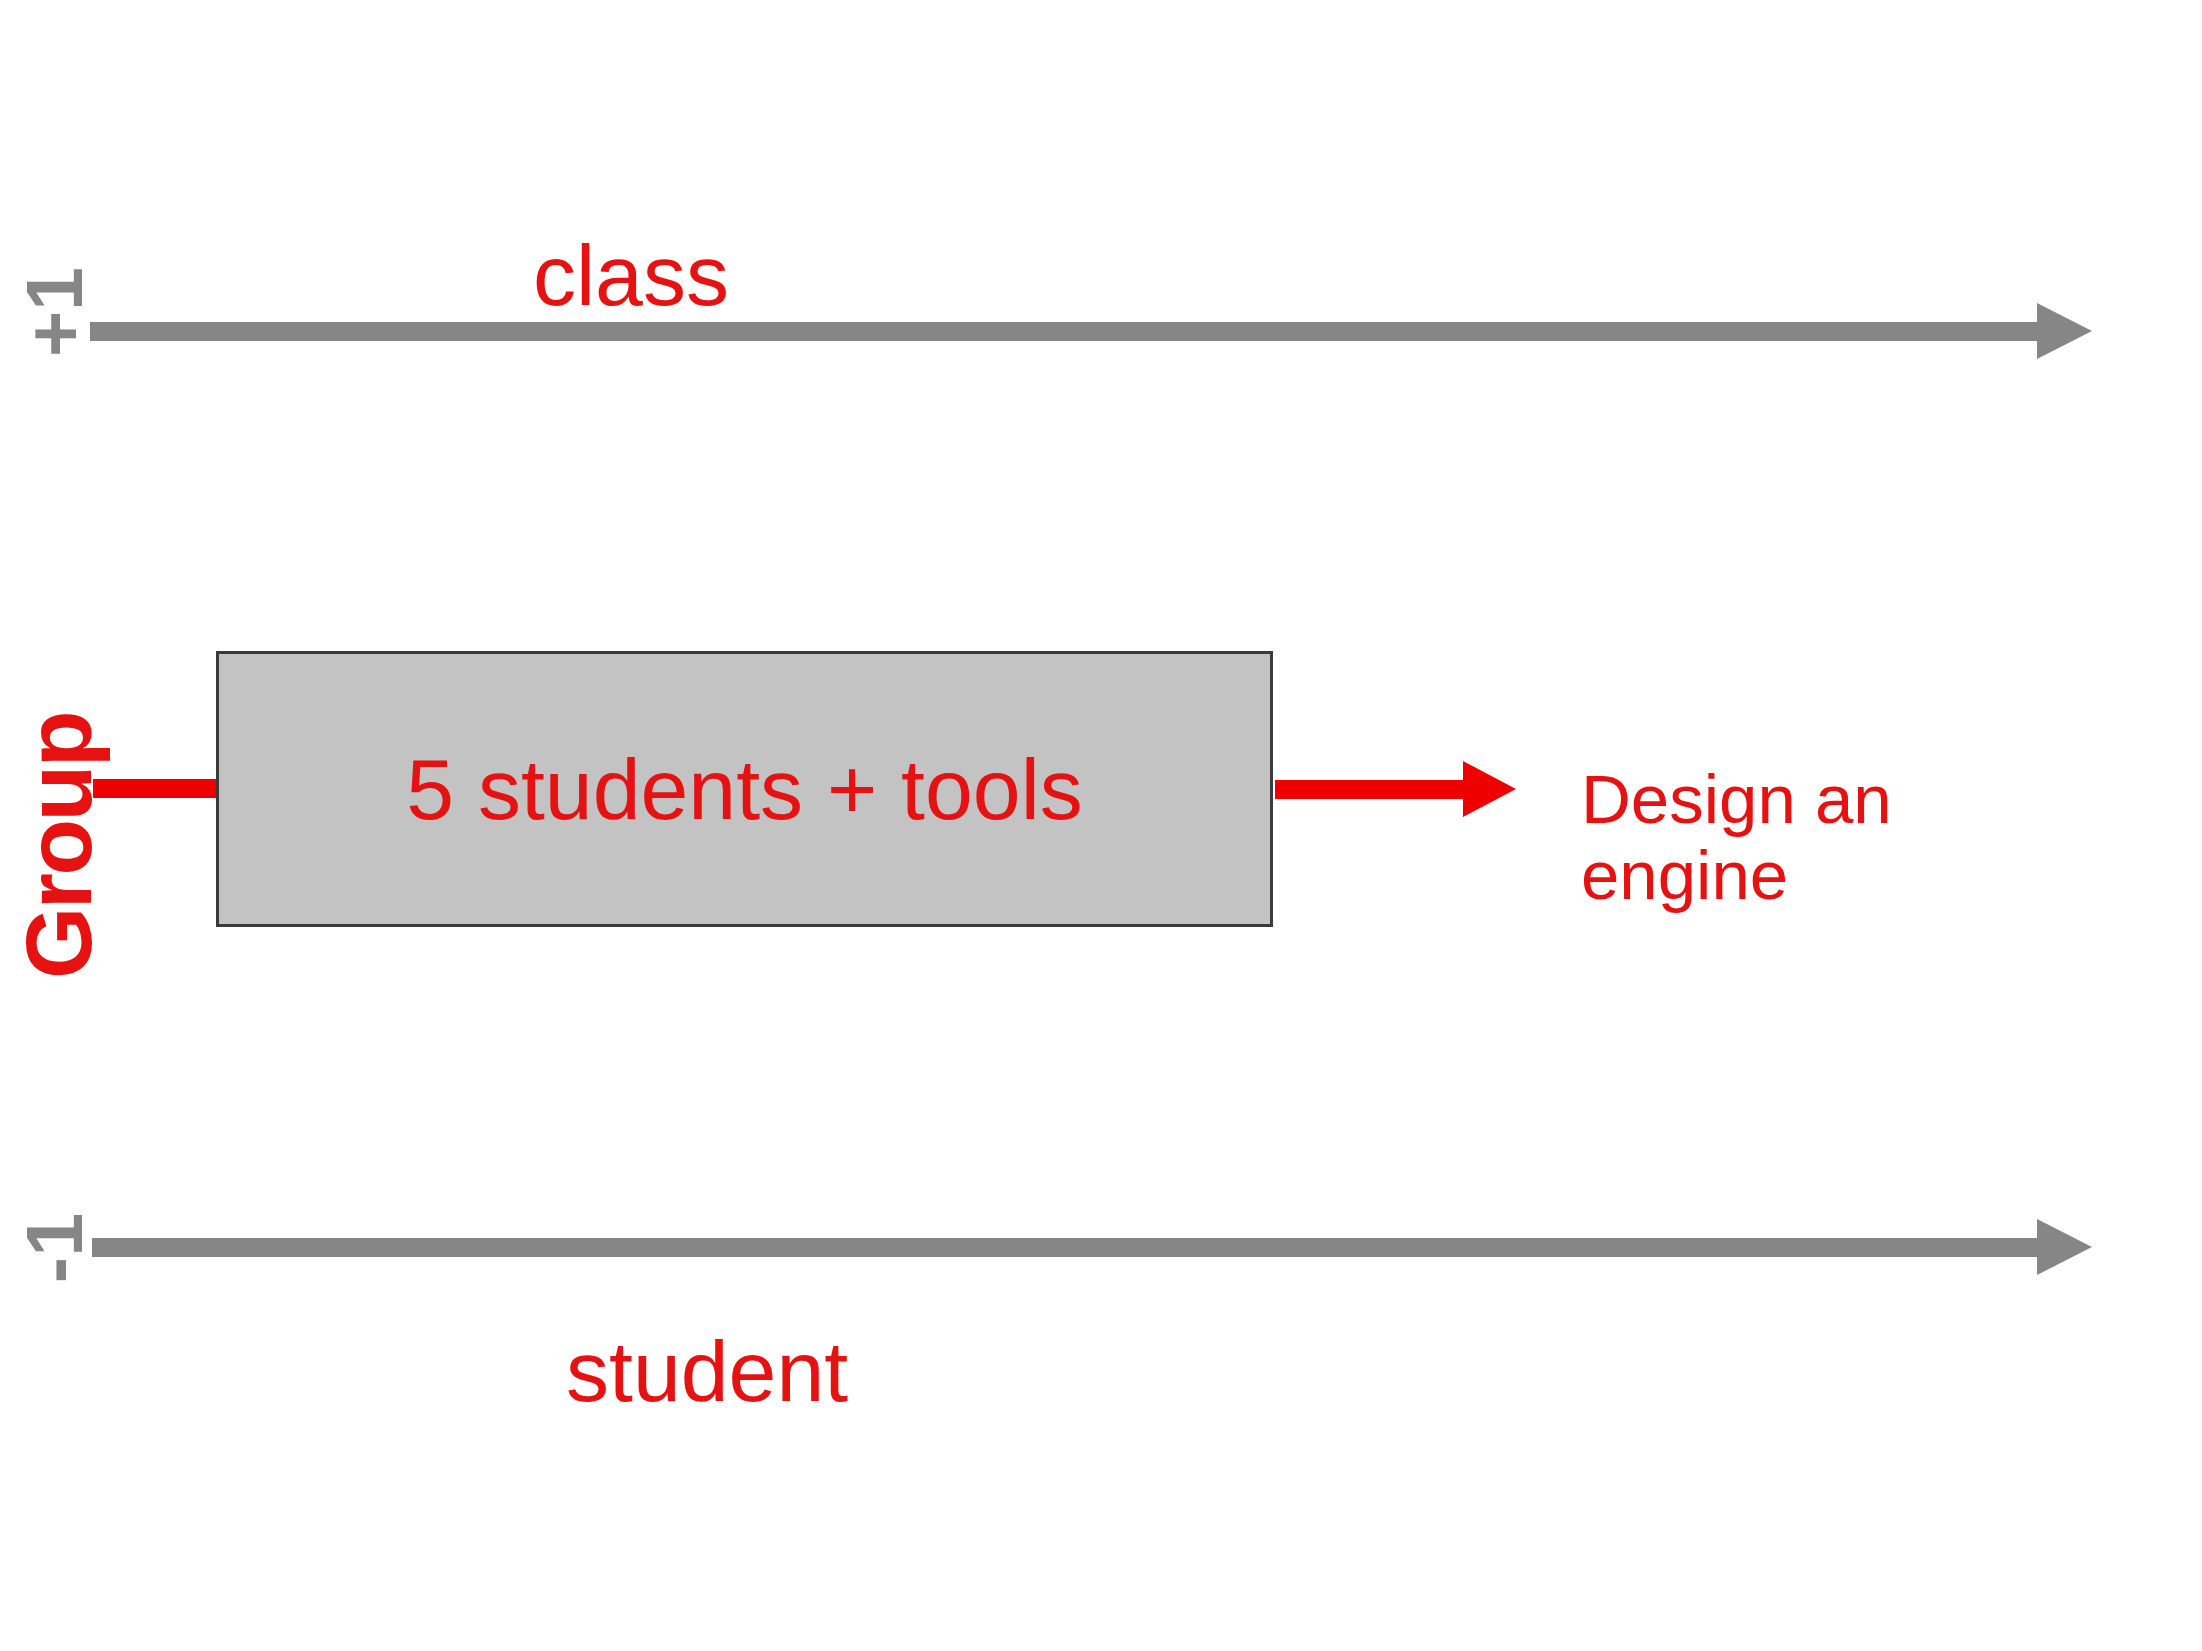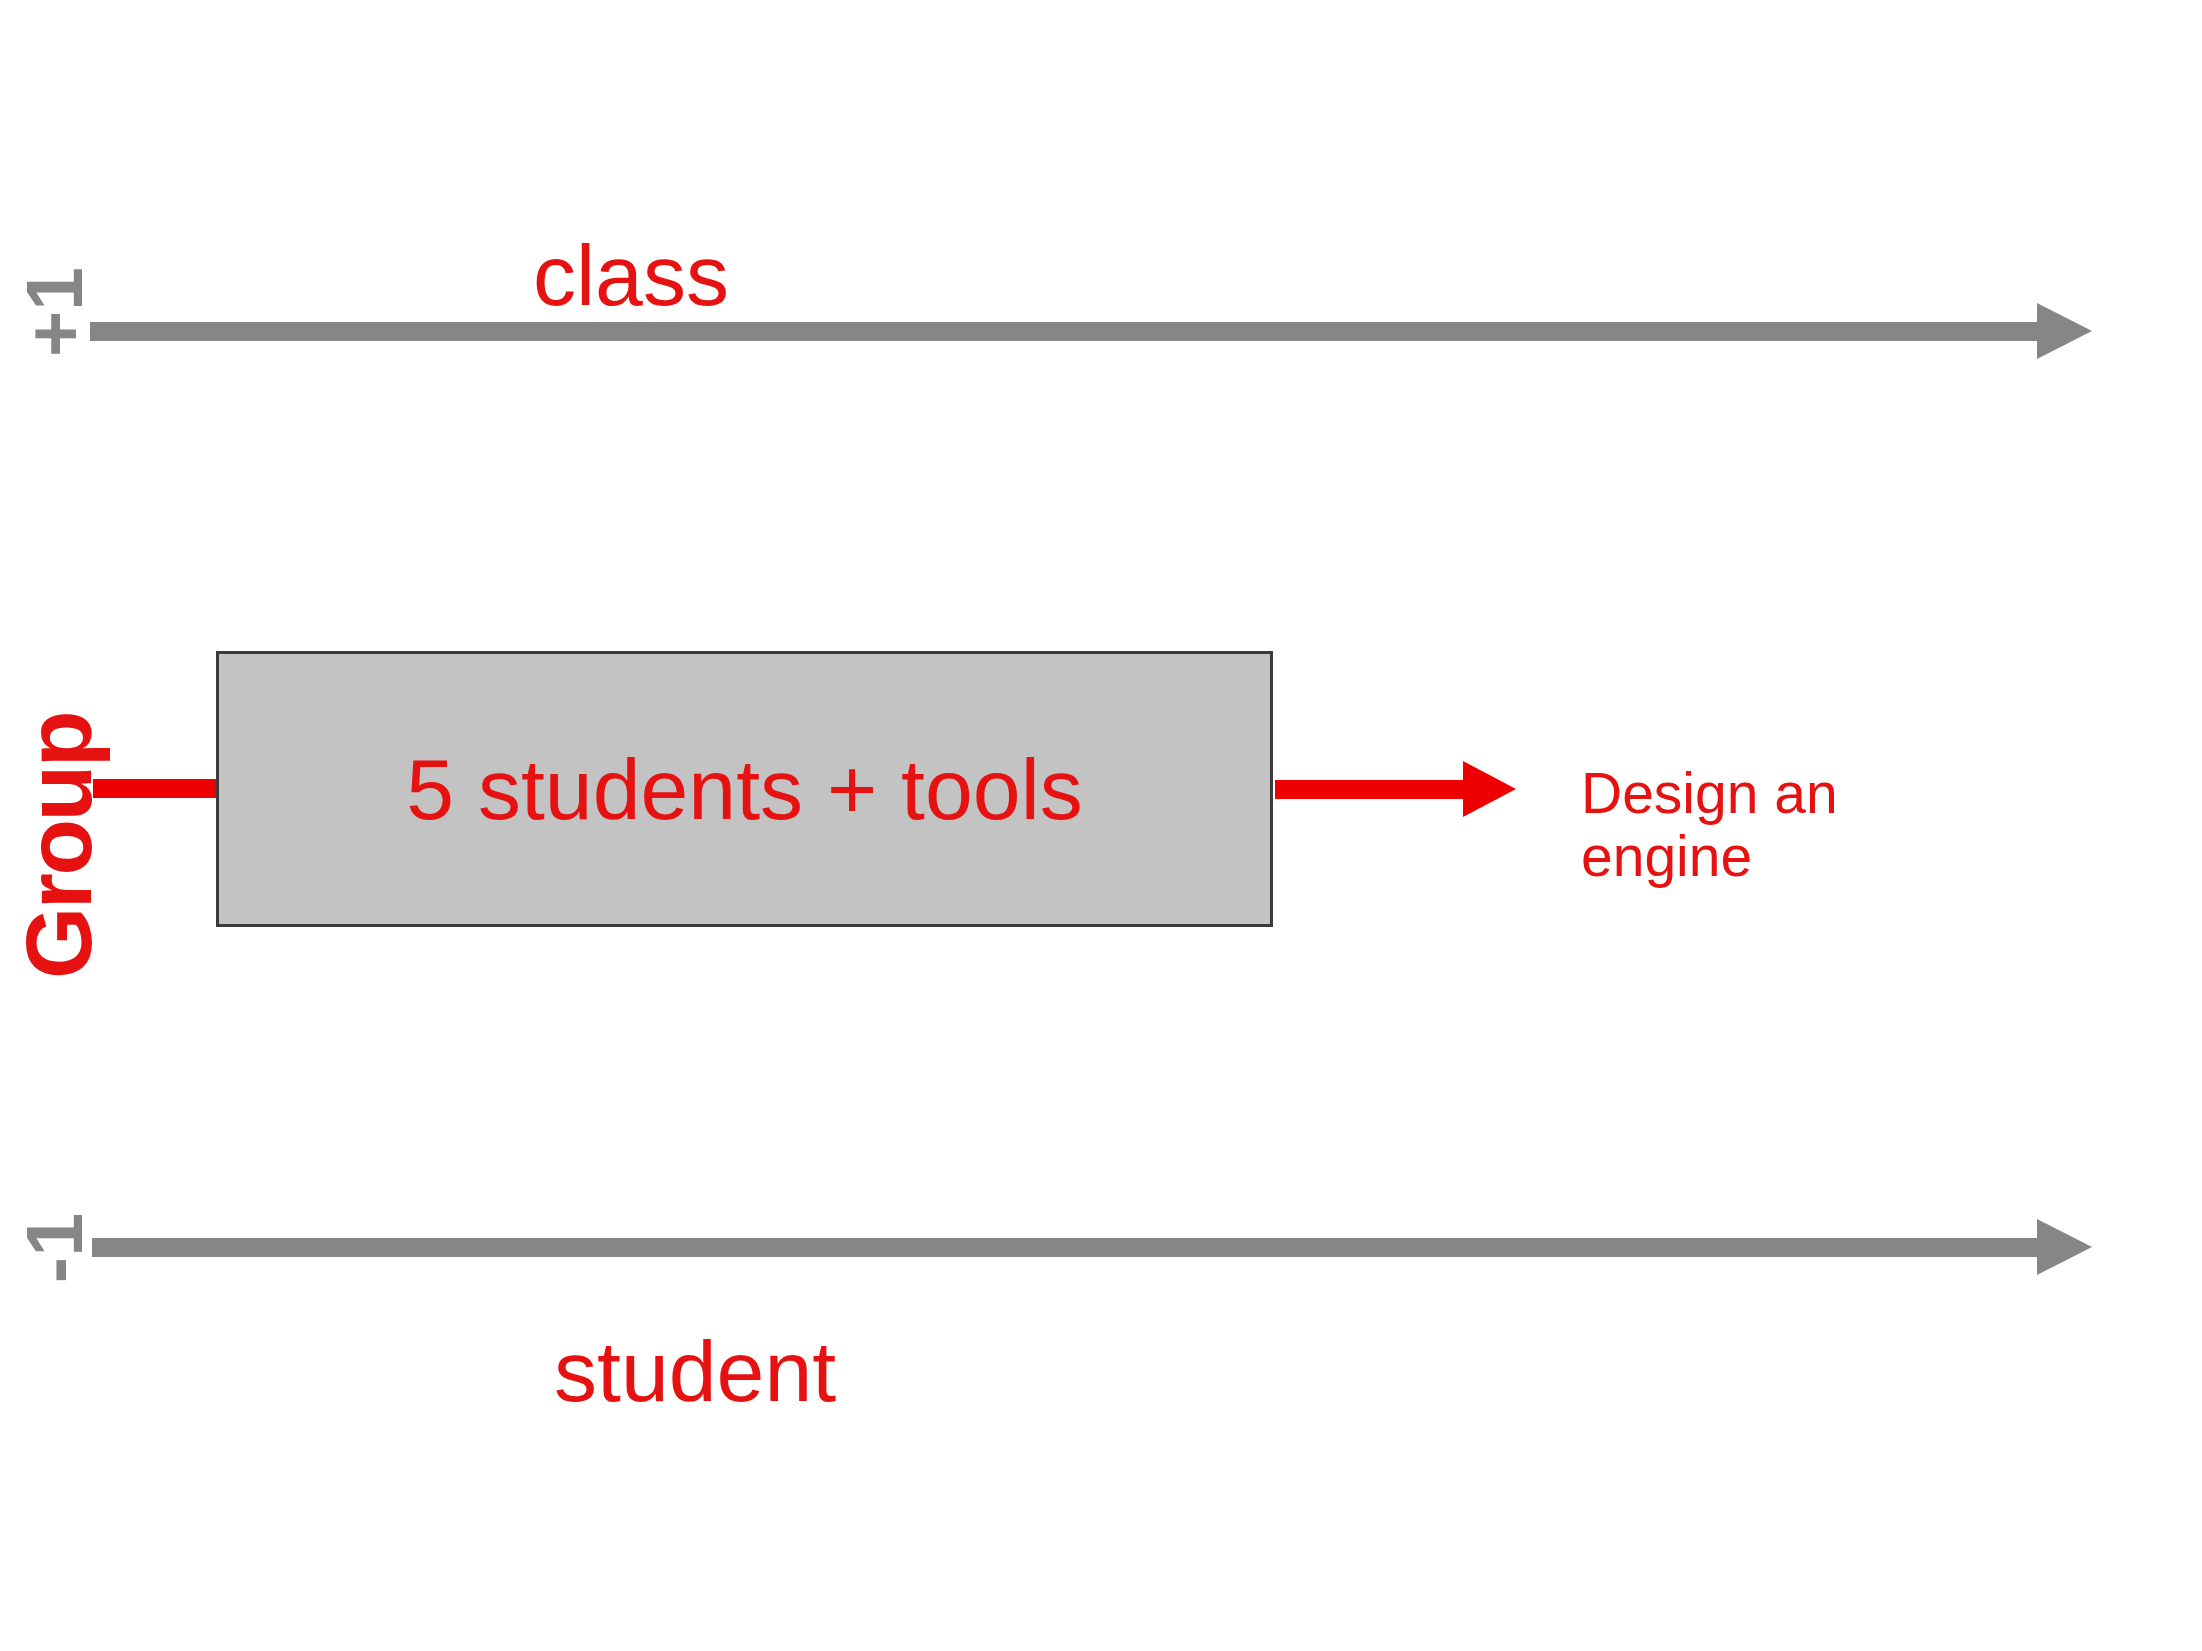--- a/index.html
+++ b/index.html
@@ -13,23 +13,23 @@
   *{margin:0;padding:0;box-sizing:border-box;}
   html,body{background:var(--background);}
   body{
     width:2203px;height:1652px;position:relative;overflow:hidden;
     font-family:"Liberation Sans", sans-serif;
   }
   .canvas{position:absolute;inset:0;}
 
   .label{position:absolute;color:var(--red);white-space:nowrap;margin-top:20px;}
   .label-class{left:533px;top:206px;font-size:86px;}
-  .label-student{left:554px;top:1302px;font-size:86px;}
+  .label-student{left:566px;top:1302px;font-size:86px;}
   .label-design{
-    left:1581px;top:742px;font-size:57px;line-height:1.1;
+    left:1581px;top:742px;font-size:69px;line-height:1.1;
     width:430px;white-space:normal;
   }
 
   .vlabel{
     position:absolute;white-space:nowrap;
     transform:translate(-50%,-50%) rotate(-90deg);
     font-weight:bold;
   }
   .vlabel-plus1{left:55px;top:312px;font-size:79px;color:var(--gray);}
   .vlabel-minus1{left:55px;top:1248px;font-size:79px;color:var(--gray);}

